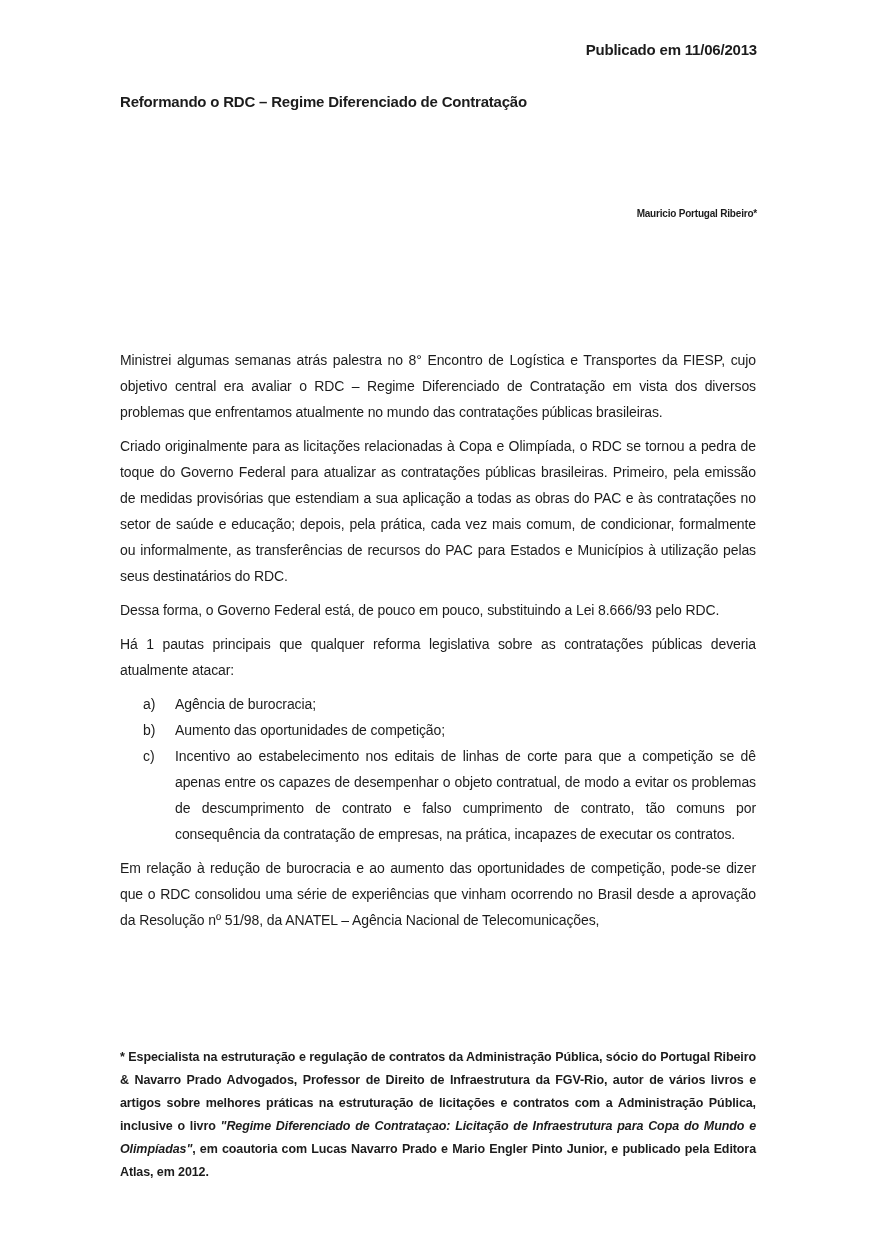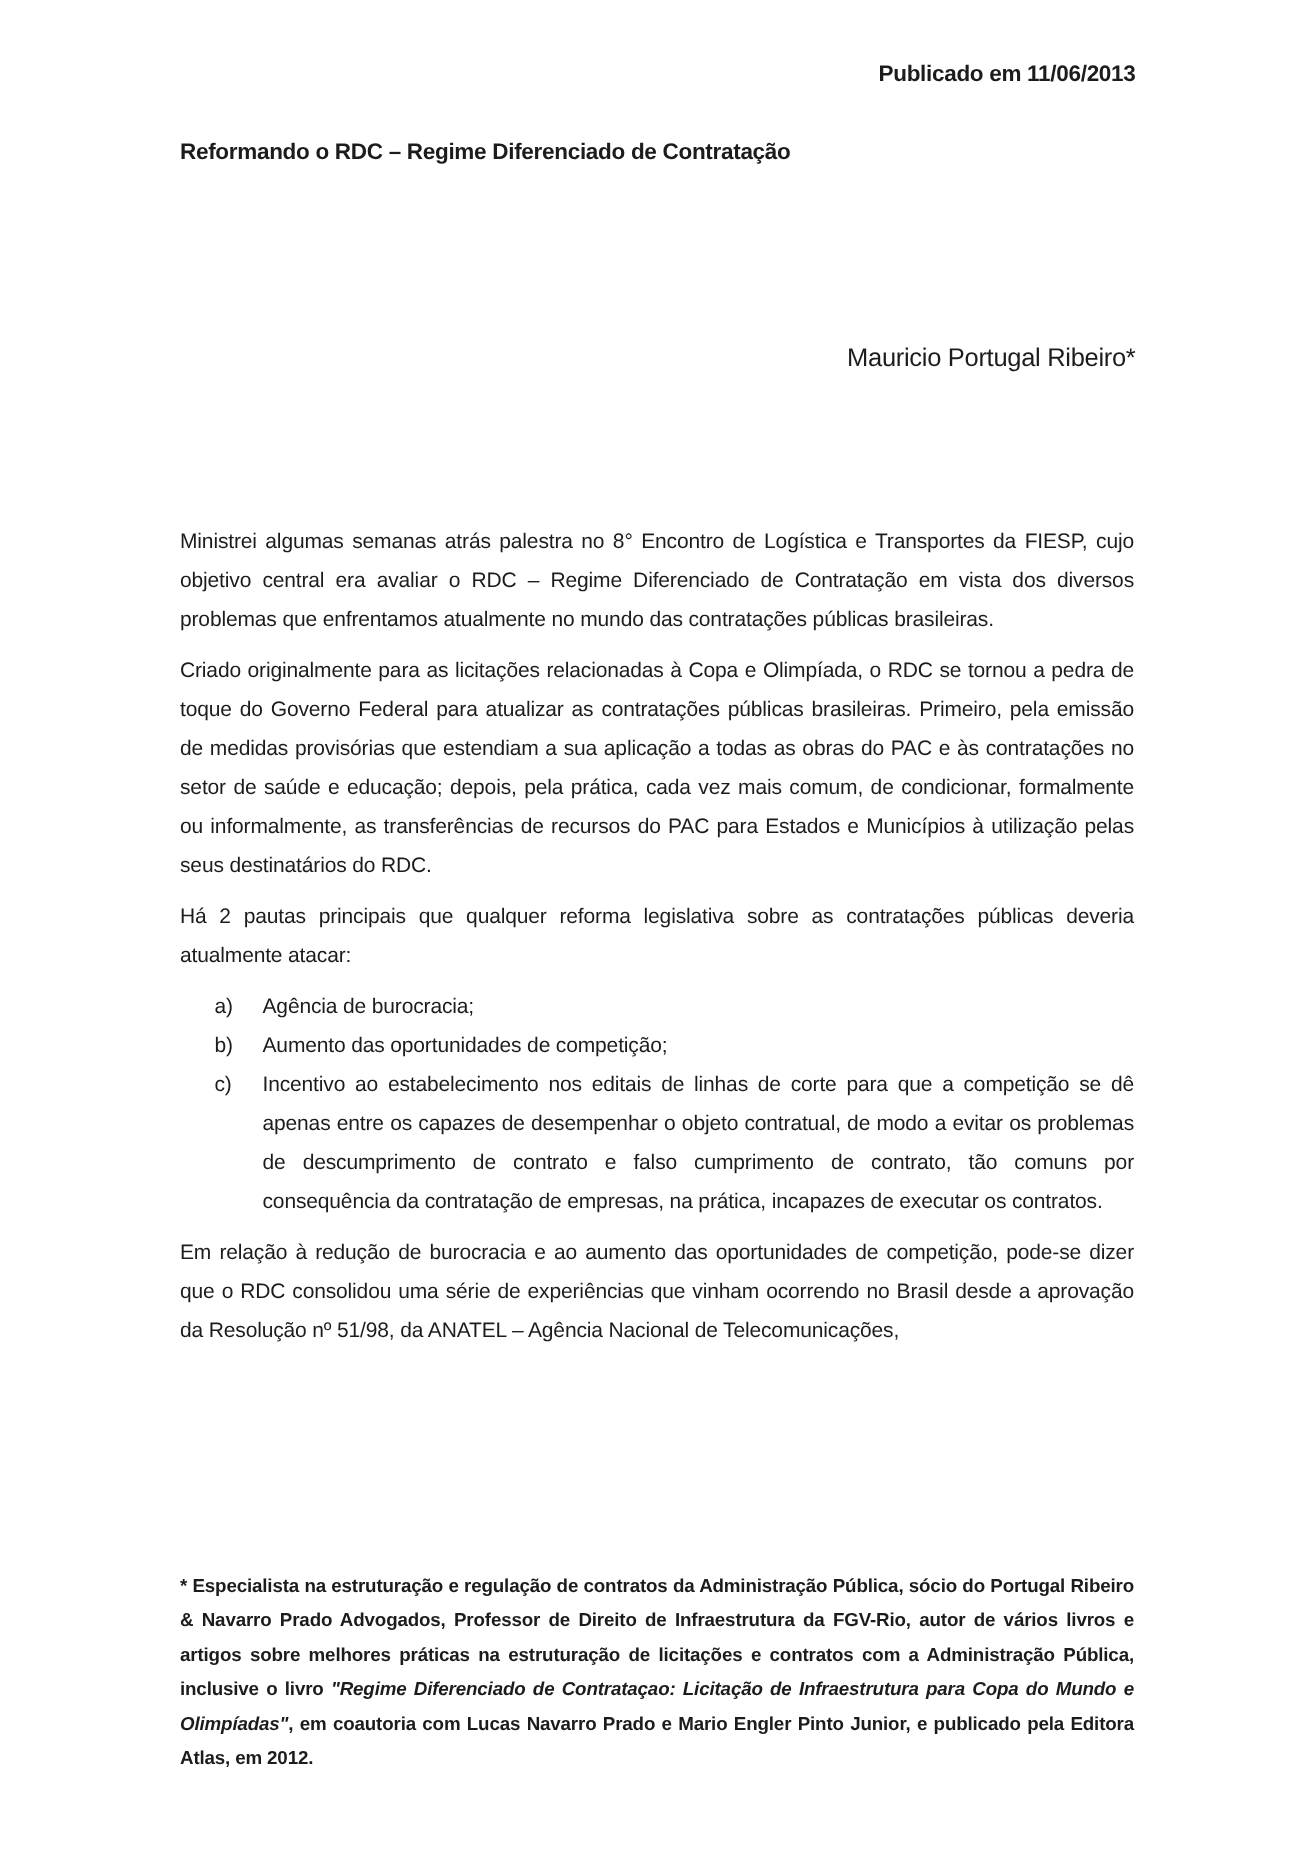--- a/index.html
+++ b/index.html
@@ -31,24 +31,23 @@
     width: 636px;
     text-align: left;
     font-size: 15px;
     font-weight: bold;
     letter-spacing: -0.2px;
   }
   .author {
     position: absolute;
     top: 208px;
     right: 117px;
-    font-size: 17px;
-    font-weight: normal;
+    font-size: 10px;
+    font-weight: bold;
     letter-spacing: -0.2px;
-    margin-top: 21px;
   }
   .content {
     position: absolute;
     top: 347px;
     left: 120px;
     width: 636px;
     font-size: 14px;
     line-height: 26px;
     letter-spacing: -0.1px;
     text-align: justify;
@@ -96,21 +95,22 @@
 
   <div class="pub-date">Publicado em 11/06/2013</div>
 
   <div class="doc-title">Reformando o RDC – Regime Diferenciado de Contratação</div>
 
   <div class="author">Mauricio Portugal Ribeiro*</div>
 
   <div class="content">
     <p>Ministrei algumas semanas atrás palestra no 8° Encontro de Logística e Transportes da FIESP, cujo objetivo central era avaliar o RDC – Regime Diferenciado de Contratação em vista dos diversos problemas que enfrentamos atualmente no mundo das contratações públicas brasileiras.</p>
     <p>Criado originalmente para as licitações relacionadas à Copa e Olimpíada, o RDC se tornou a pedra de toque do Governo Federal para atualizar as contratações públicas brasileiras. Primeiro, pela emissão de medidas provisórias que estendiam a sua aplicação a todas as obras do PAC e às contratações no setor de saúde e educação; depois, pela prática, cada vez mais comum, de condicionar, formalmente ou informalmente, as transferências de recursos do PAC para Estados e Municípios à utilização pelas seus destinatários do RDC.</p>
-    <p>Há 2 pautas principais que qualquer reforma legislativa sobre as contratações públicas deveria atualmente atacar:</p>
+    <p>Dessa forma, o Governo Federal está, de pouco em pouco, substituindo a Lei 8.666/93 pelo RDC.</p>
+    <p>Há 1 pautas principais que qualquer reforma legislativa sobre as contratações públicas deveria atualmente atacar:</p>
 
     <ul class="abc-list">
       <li>
         <span class="marker">a)</span>
         <span>Agência de burocracia;</span>
       </li>
       <li>
         <span class="marker">b)</span>
         <span>Aumento das oportunidades de competição;</span>
       </li>

